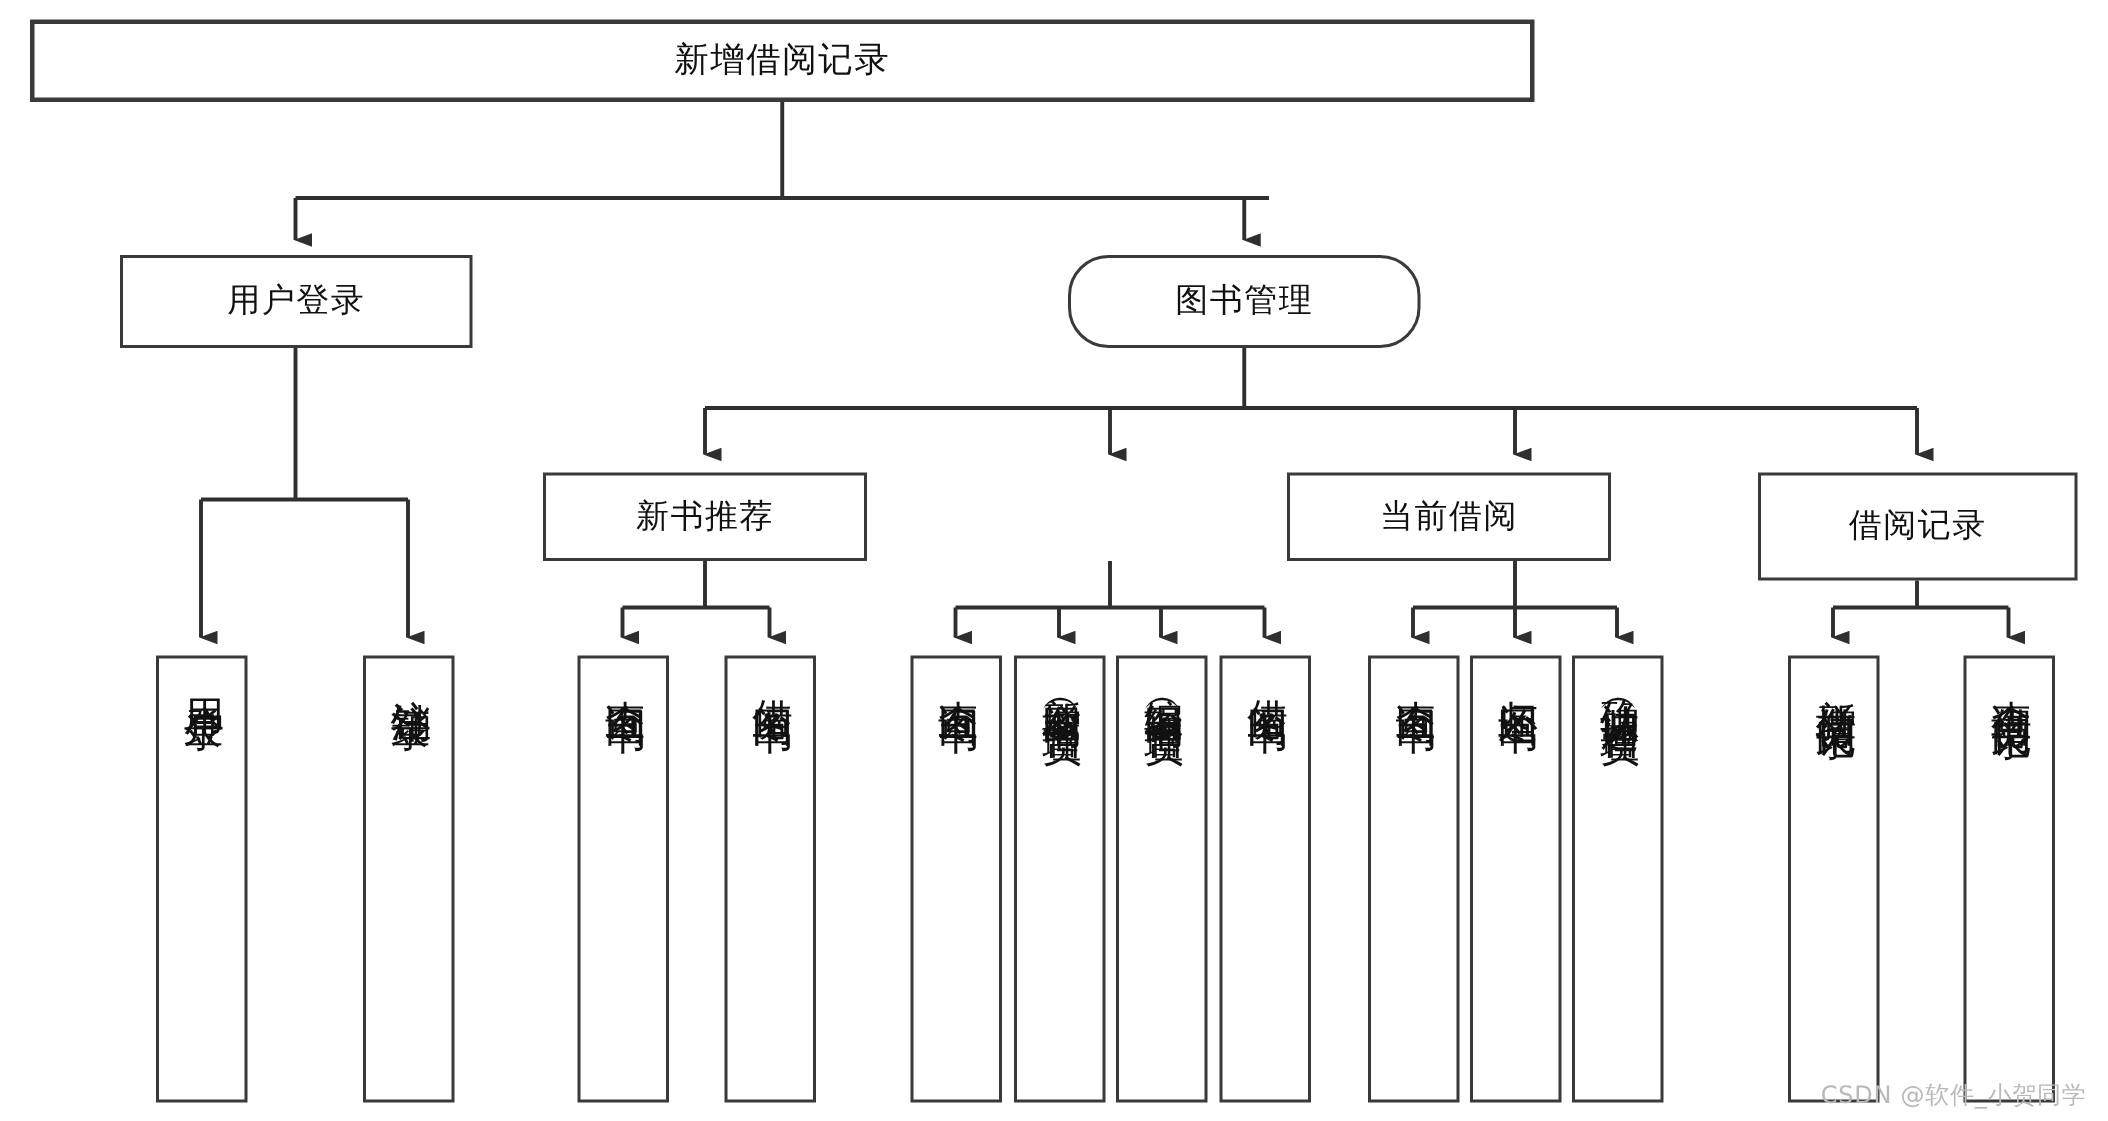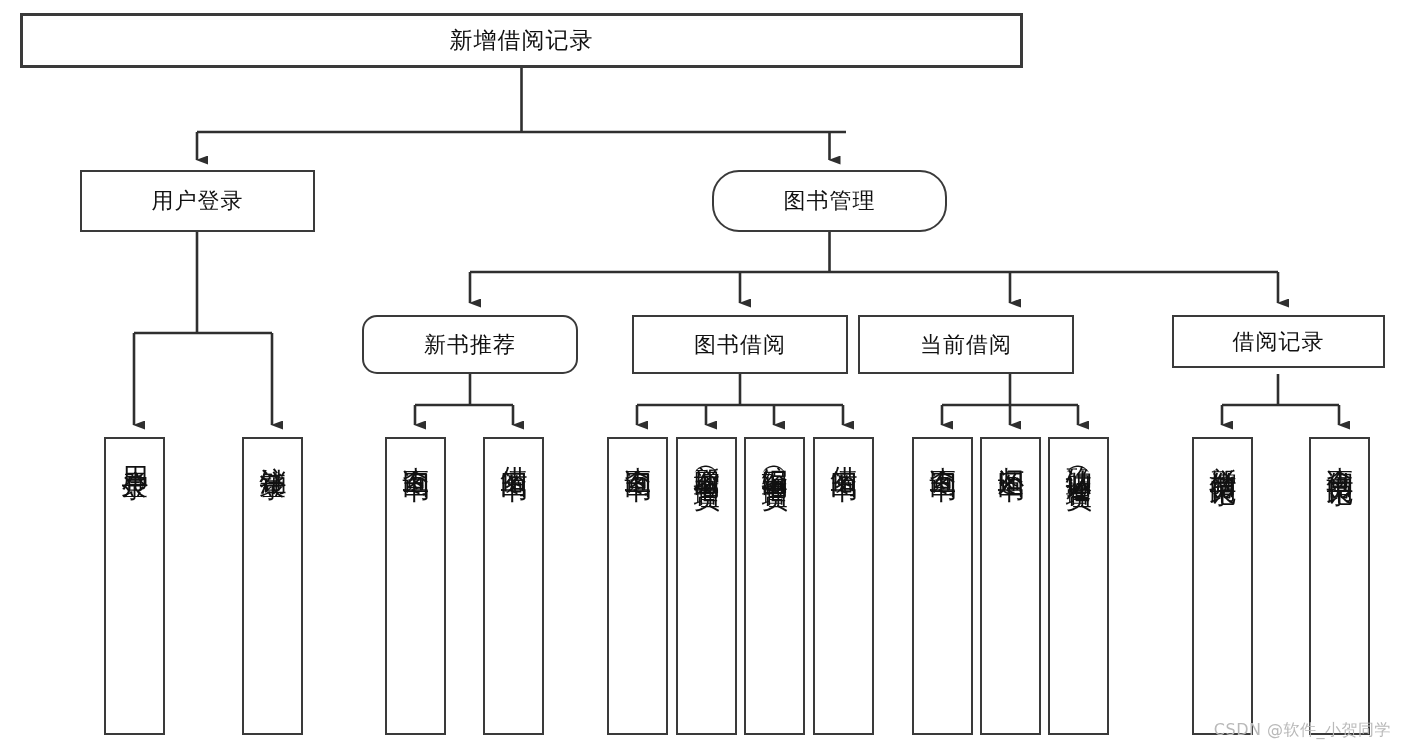--- a/index.html
+++ b/index.html
@@ -135,30 +135,27 @@
     <span class="node-label-h">新增借阅记录</span>
   </div>
 
   <div class="node" style="left:80px; top:170px; width:235px; height:62px;">
     <span class="node-label-h">用户登录</span>
   </div>
   <div class="node" style="left:712px; top:170px; width:235px; height:62px;border-radius:27px;">
     <span class="node-label-h">图书管理</span>
   </div>
 
-  <div class="node" style="left:362px; top:315px; width:216px; height:59px;border-radius:15px;">
+  <div class="node" style="left:362px; top:315px; width:216px; height:59px;">
     <span class="node-label-h">新书推荐</span>
-  </div>
-  <div class="node" style="left:632px; top:315px; width:216px; height:59px;">
-    <span class="node-label-h">图书借阅</span>
   </div>
   <div class="node" style="left:858px; top:315px; width:216px; height:59px;">
     <span class="node-label-h">当前借阅</span>
   </div>
-  <div class="node" style="left:1172px; top:315px; width:213px; height:53px;justify-content:center;">
+  <div class="node" style="left:1172px; top:315px; width:213px; height:72px;justify-content:center;">
     <span class="node-label-h">借阅记录</span>
   </div>
 
   <div class="node leaf" style="left:104px; top:437px; width:61px; height:298px;">
     <span class="node-label-v">用户登录</span>
   </div>
   <div class="node leaf" style="left:242px; top:437px; width:61px; height:298px;">
     <span class="node-label-v">注销登录</span>
   </div>
 

